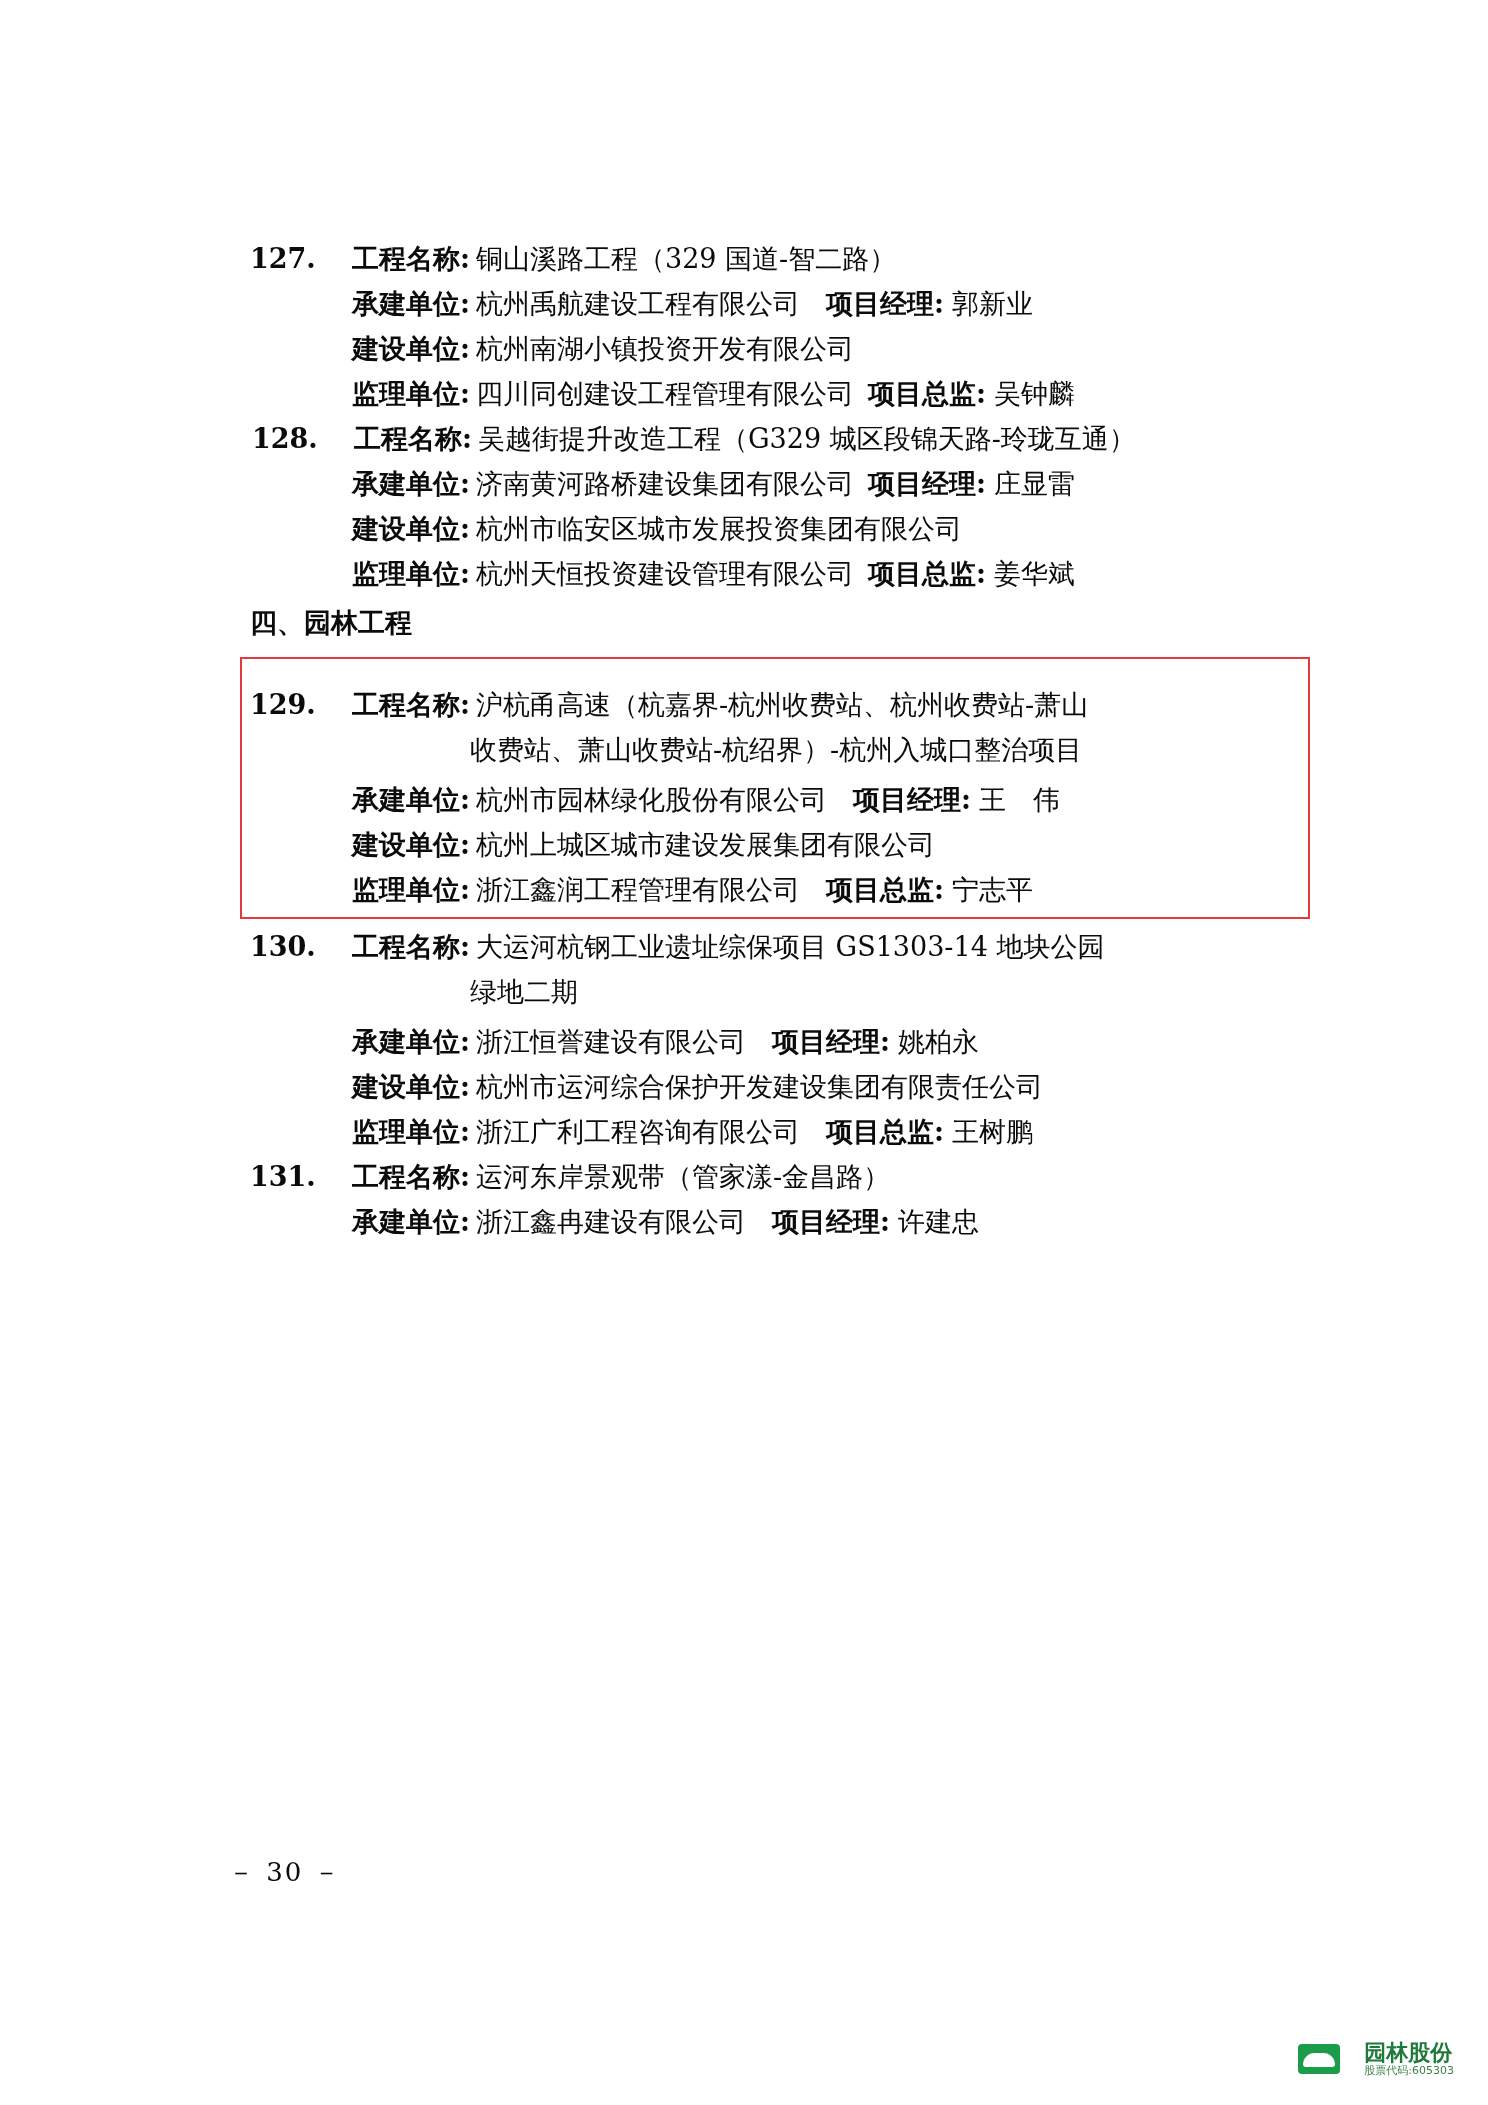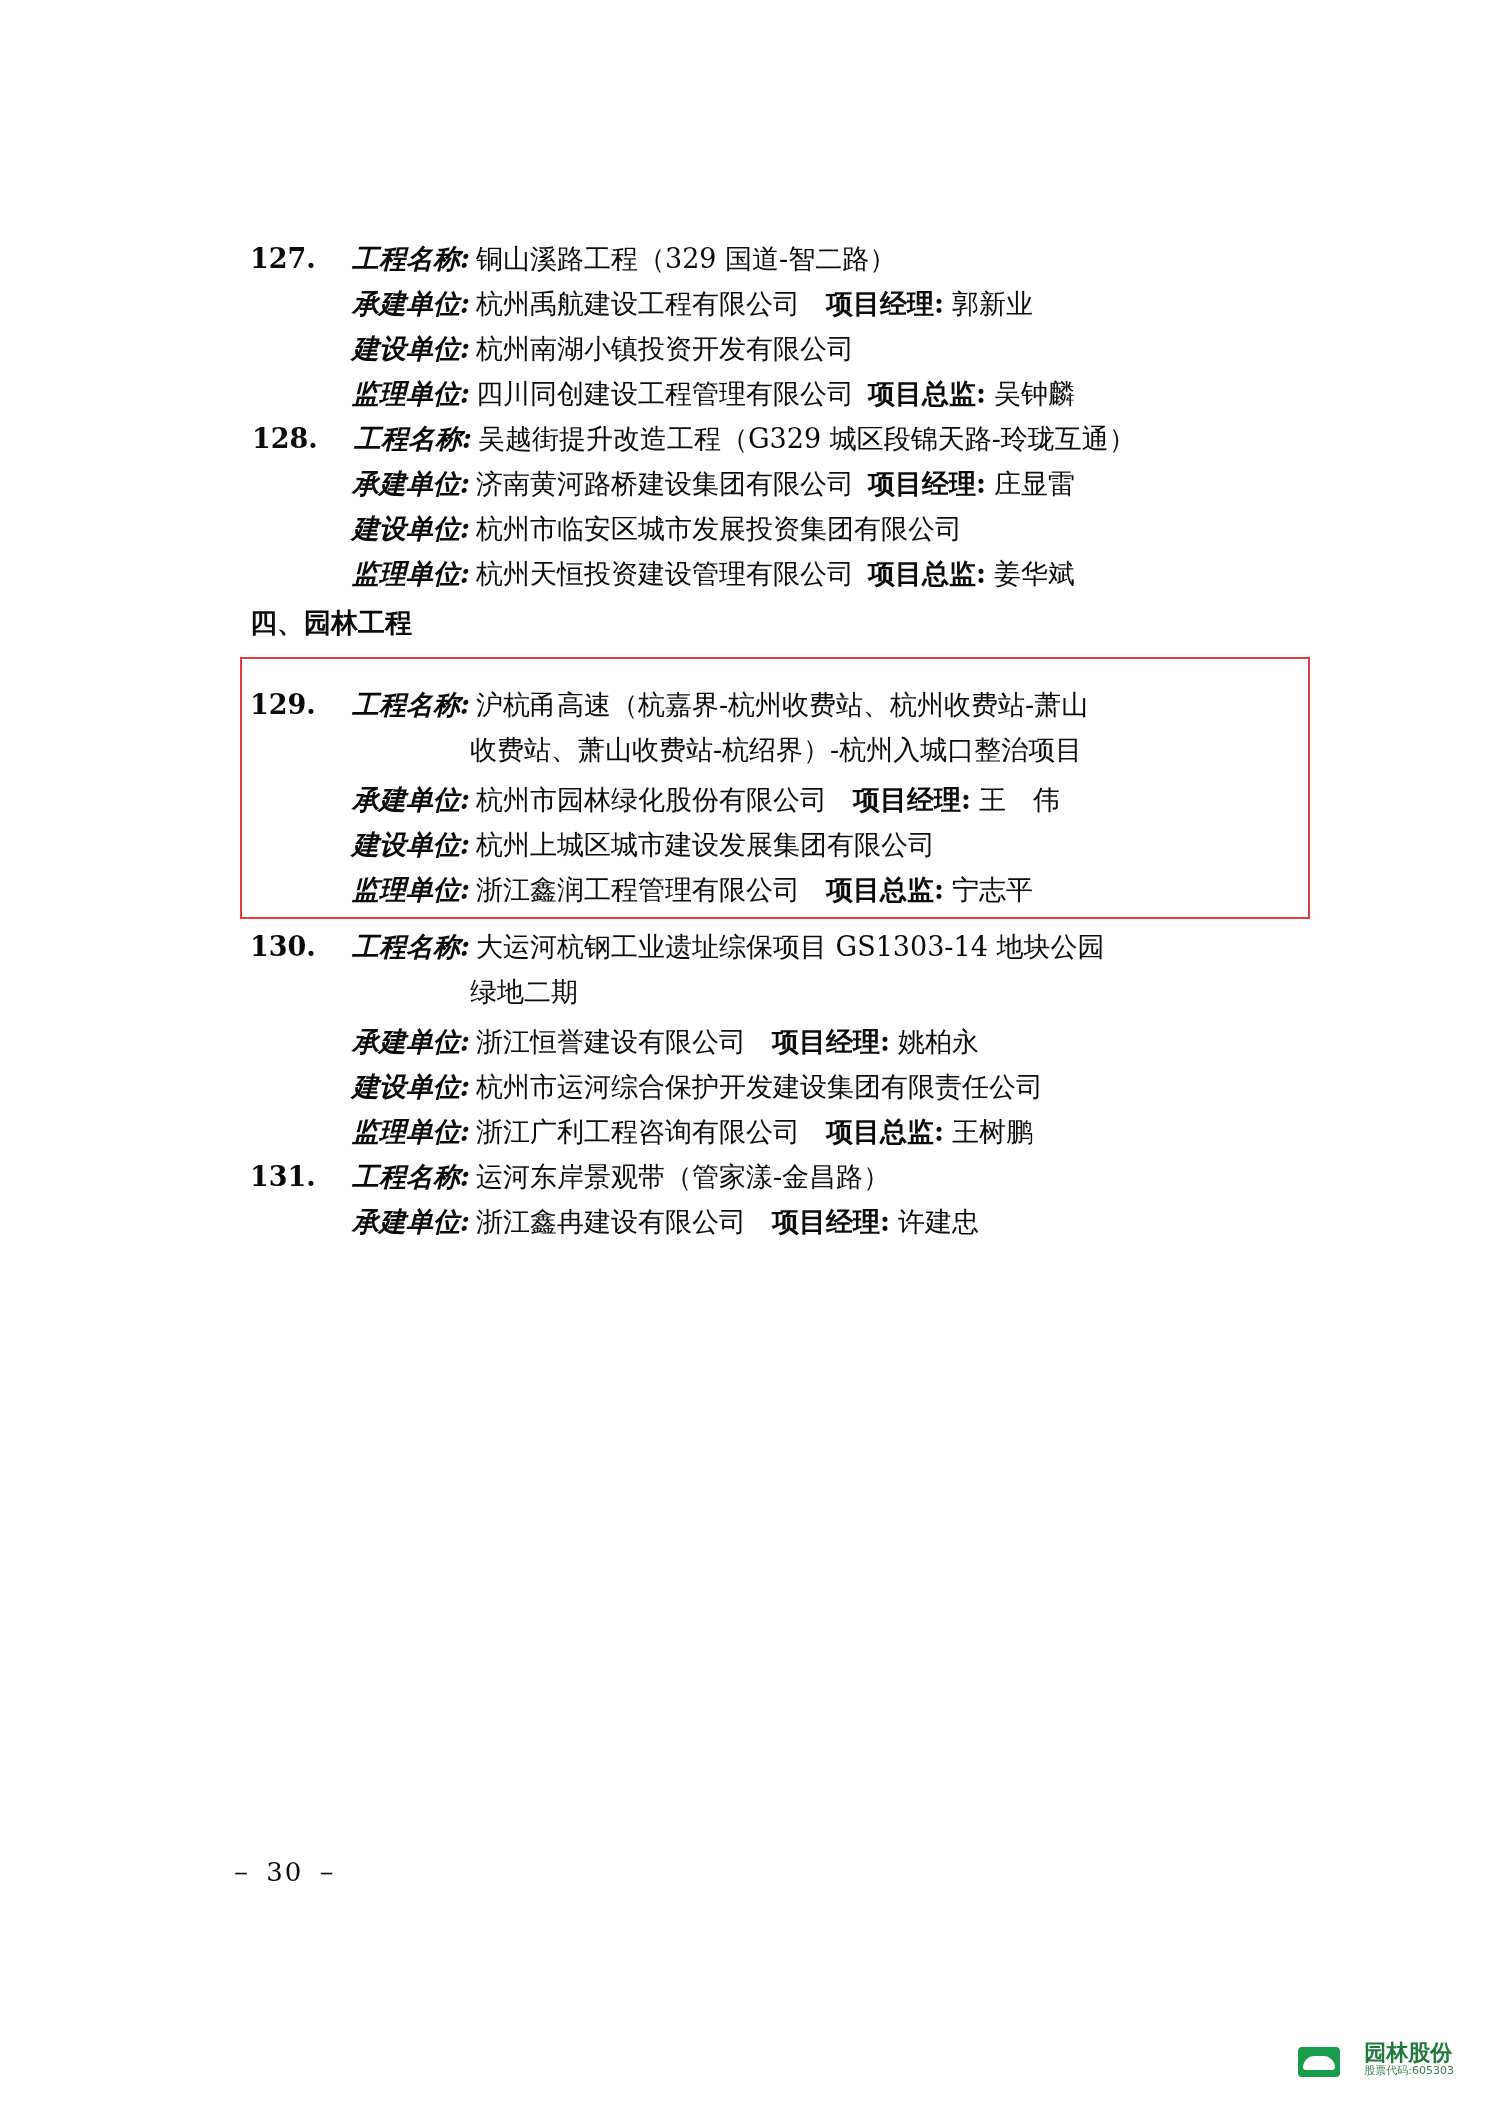--- a/index.html
+++ b/index.html
@@ -52,21 +52,20 @@
     padding-left: 2px;
   }
   .lbl {
     flex: 0 0 auto;
     width: 148px;
     font-weight: bold;
     font-size: 27px;
     text-align: right;
     padding-right: 6px;
     white-space: nowrap;
-    font-style: italic;
   }
   .val {
     flex: 1 1 auto;
     font-size: 27px;
     font-weight: normal;
     white-space: pre-wrap;
   }
   .val .sub-lbl {
     font-weight: bold;
     margin-left: 26px;
@@ -109,21 +108,21 @@
     font-size: 26px;
     letter-spacing: 2px;
   }
 
   
   .logo {
     position: absolute;
     right: 34px;
     bottom: 28px;
     display: flex;
-    align-items: flex-end;
+    align-items: center;
     gap: 24px;
   }
   .logo-mark {
     width: 42px;
     height: 30px;
     border-radius: 4px;
     background: #1a9c4b;
     position: relative;
     overflow: hidden;
   }

